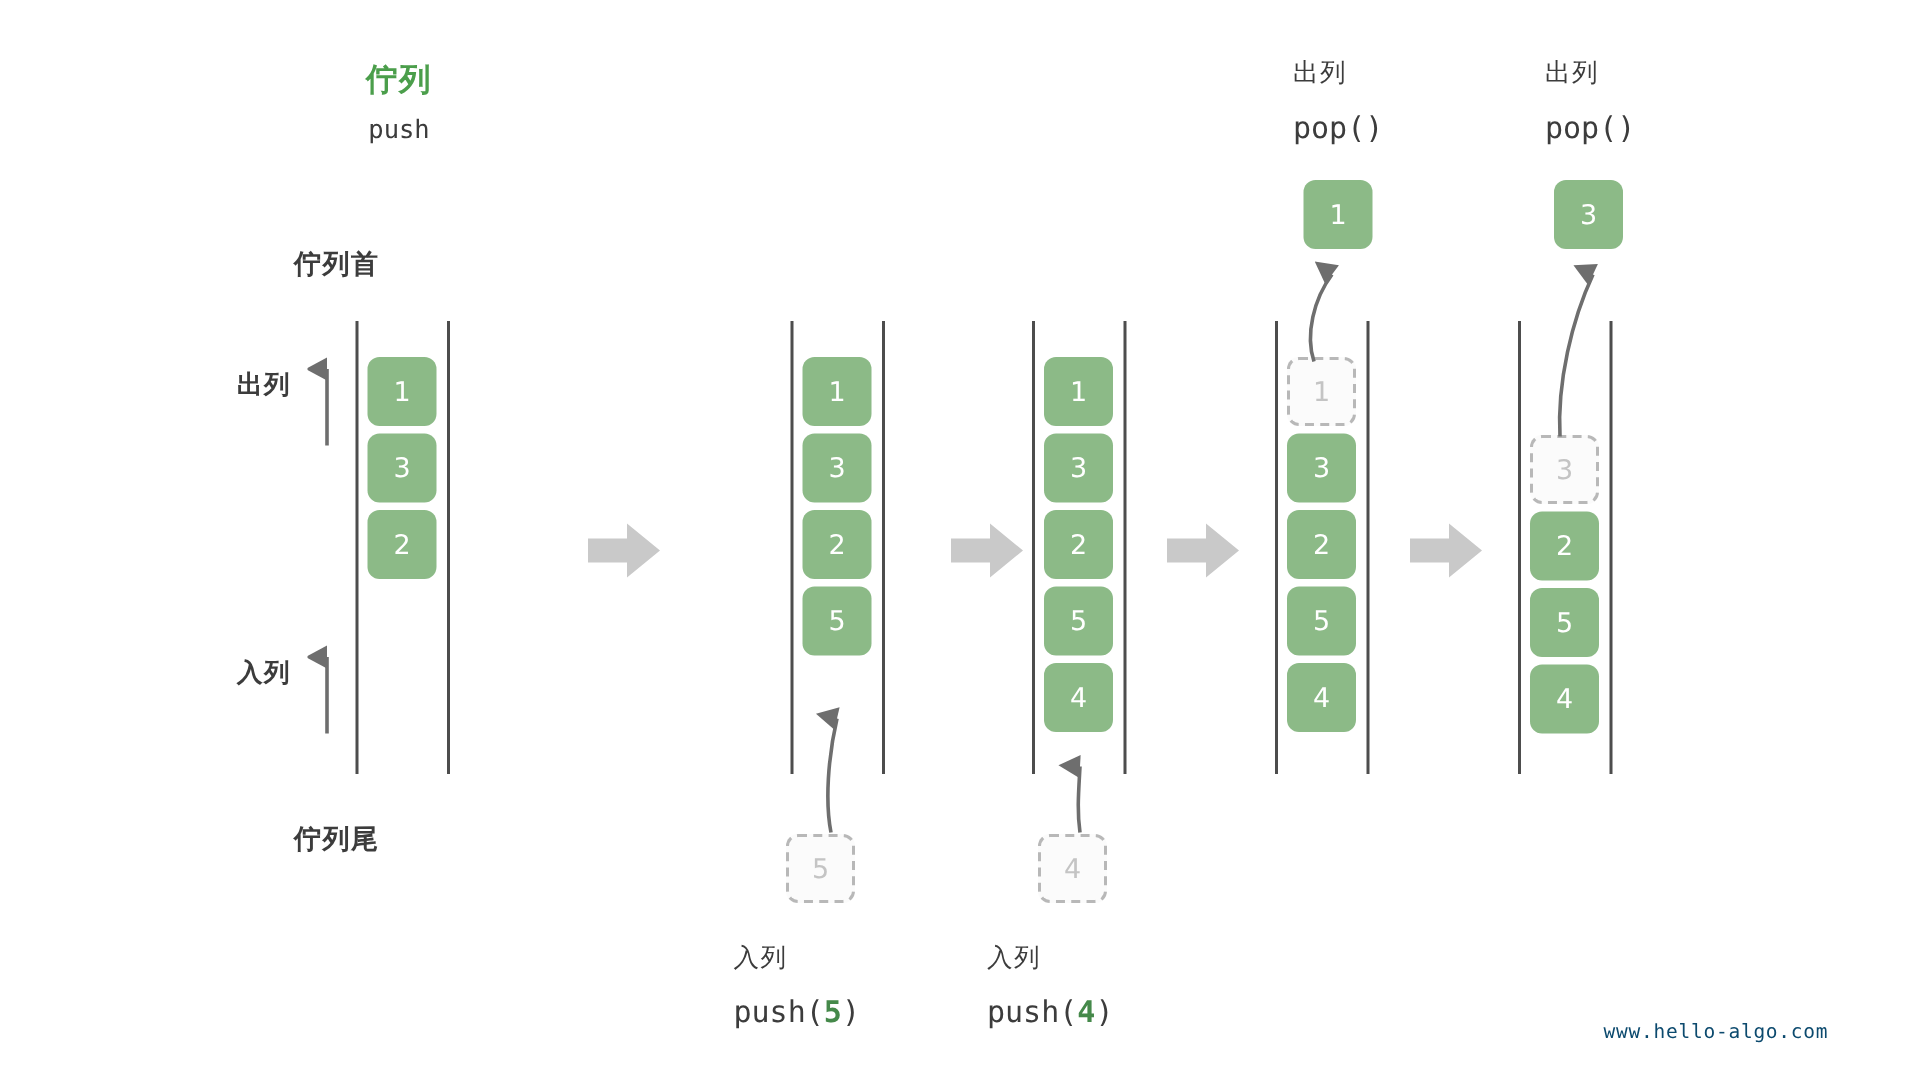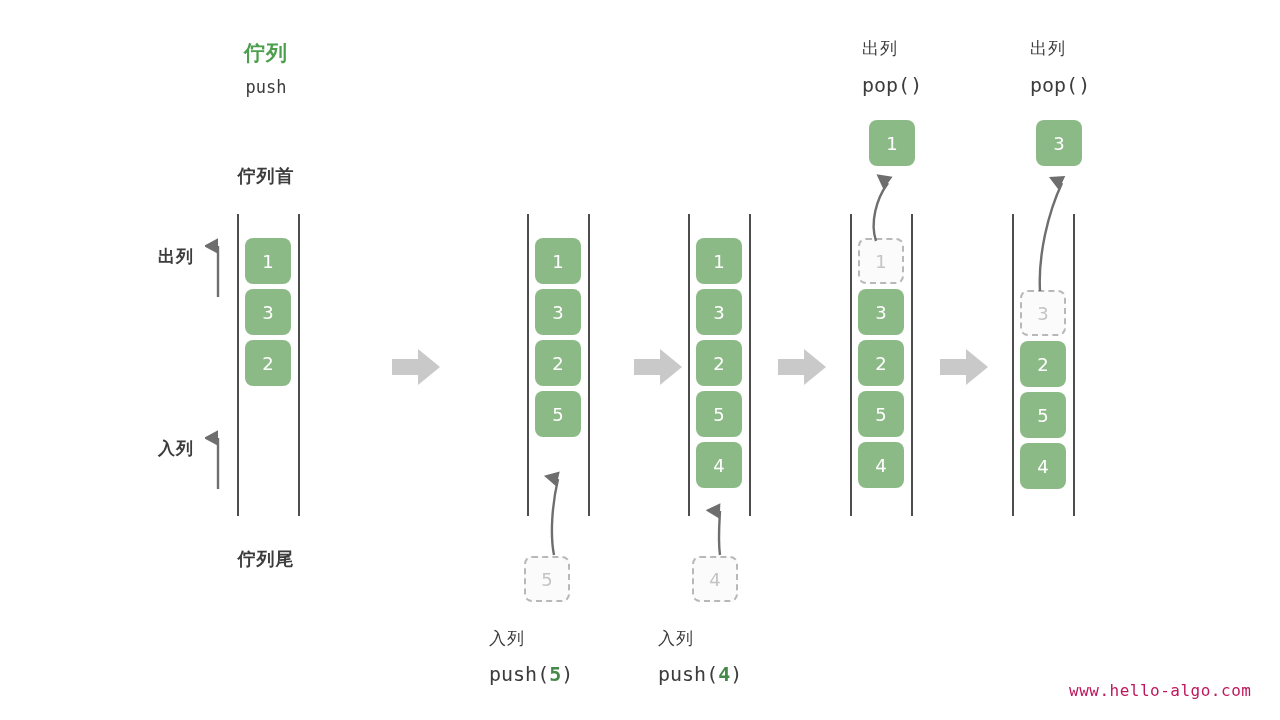--- a/index.html
+++ b/index.html
@@ -34,21 +34,20 @@
   .title-en {
     font-family: "DejaVu Sans Mono", "Liberation Mono", monospace;
     font-size: 17px;
     color: #3c3c3c;
     text-align: center;
   }
   .bold-cn {
     font-size: 18px;
     font-weight: bold;
     color: #3c3c3c;
-    text-align: center;
     letter-spacing: 1px;
   }
   .side-label {
     font-size: 17px;
     font-weight: bold;
     color: #3c3c3c;
     text-align: center;
     letter-spacing: 1px;
   }
   .op-cn {
@@ -61,22 +60,22 @@
     font-family: "DejaVu Sans Mono", "Liberation Mono", monospace;
     font-size: 20px;
     color: #3c3c3c;
     text-align: center;
     white-space: pre;
   }
   .op-code .arg { color: #45894a; font-weight: bold; }
 
   .watermark {
     font-family: "DejaVu Sans Mono", "Liberation Mono", monospace;
-    font-size: 16px;
-    color: #be185d;
+    font-size: 13px;
+    color: #0c4a6e;
     letter-spacing: 0.5px;
   }
 
   
   .cell {
     width: 46px;
     height: 46px;
     border-radius: 8px;
     background: #8cba87;
     color: #ffffff;

